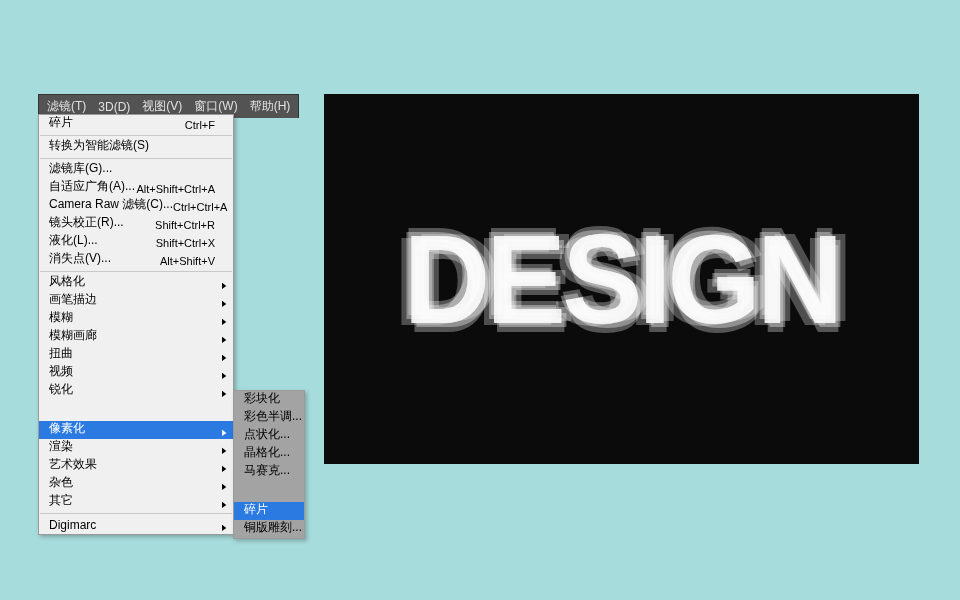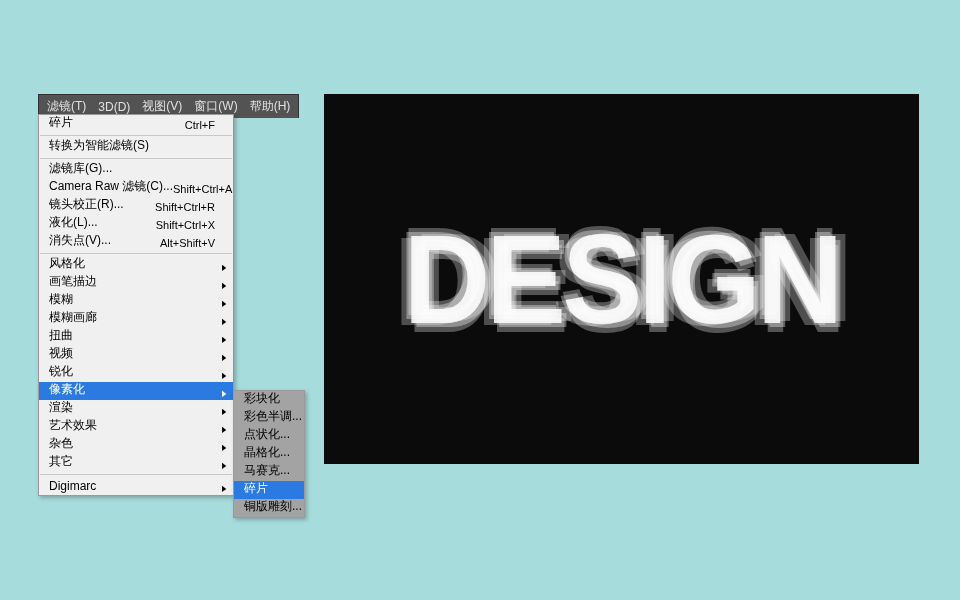--- a/index.html
+++ b/index.html
@@ -61,20 +61,21 @@
     content: "▶";
     position: absolute;
     right: 6px;
     font-size: 8px;
     color: #000;
     transform: scaleX(0.7);
   }
   .menu-item.selected {
     background: #2a7ae2;
     color: #fff;
+    margin-top: 21px;
   }
   .menu-item.selected::after { color: #fff; }
   .menu-sep {
     height: 1px;
     background: #c8c8c8;
     margin: 2px 1px;
   }
 
   .submenu {
     position: absolute;
@@ -143,22 +144,26 @@
 
   <div class="menu-item">
     <span class="label">转换为智能滤镜(S)</span>
   </div>
   <div class="menu-sep"></div>
 
   <div class="menu-item">
     <span class="label">滤镜库(G)...</span>
   </div>
   <div class="menu-item">
+    <span class="label">自适应广角(A)...</span>
+    <span class="shortcut">Alt+Shift+Ctrl+A</span>
+  </div>
+  <div class="menu-item">
     <span class="label">Camera Raw 滤镜(C)...</span>
-    <span class="shortcut">Shift+Ctrl+A</span>
+    <span class="shortcut">Ctrl+Ctrl+A</span>
   </div>
   <div class="menu-item">
     <span class="label">镜头校正(R)...</span>
     <span class="shortcut">Shift+Ctrl+R</span>
   </div>
   <div class="menu-item">
     <span class="label">液化(L)...</span>
     <span class="shortcut">Shift+Ctrl+X</span>
   </div>
   <div class="menu-item">

